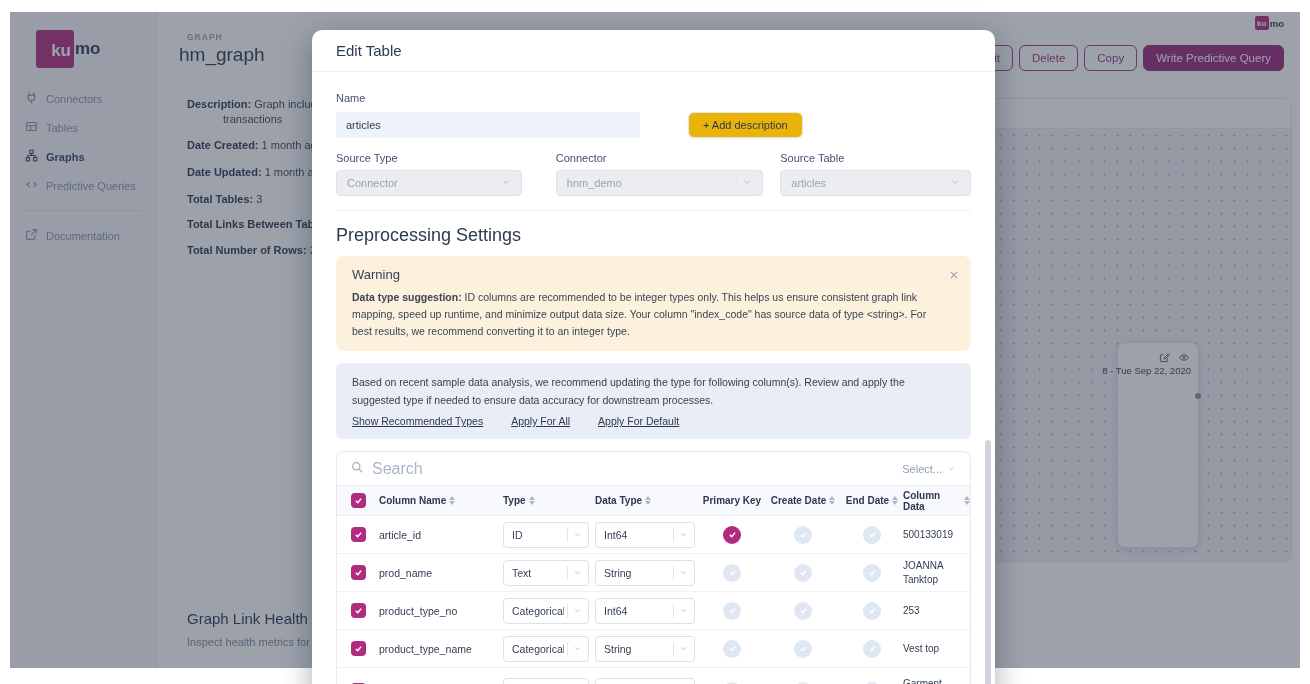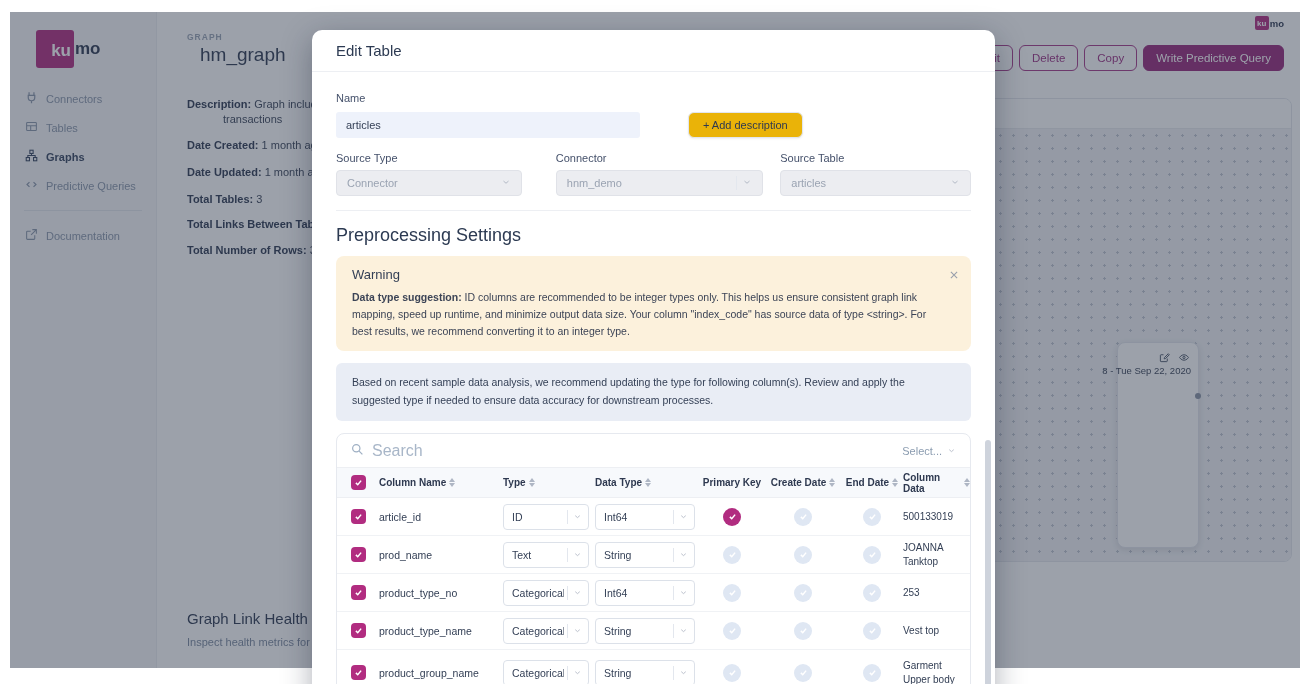--- a/index.html
+++ b/index.html
@@ -21,21 +21,21 @@
   .nav-item { display:flex; align-items:center; gap:8px; padding:7px 0 7px 15px;
               font-size:11px; color:#8b97ab; cursor:pointer; }
   .nav-item.active { color:#36445f; font-weight:bold; }
   .nav-item svg { flex:0 0 auto; }
   .nav-divider { border-top:1px solid #e3e6ec; margin:10px 14px; }
 
   
   .main { position:absolute; left:148px; top:0; right:0; bottom:0; background:#fff; }
   .eyebrow { position:absolute; left:29px; top:20px; font-size:8.5px; letter-spacing:1px;
              color:#9aa5b5; font-weight:bold; }
-  .page-title { position:absolute; left:42px; top:32px; font-size:19px; font-weight:500; color:#2e3a52; }
+  .page-title { position:absolute; left:21px; top:32px; font-size:19px; font-weight:500; color:#2e3a52; }
   .mini-logo { position:absolute; right:16px; top:4px; display:flex; align-items:center; }
   .mini-sq { width:14px; height:14px; background:#b12c80; border-radius:2px; color:#fff;
              font-size:8px; font-weight:bold; display:flex; align-items:center; justify-content:center; }
   .mini-mo { font-size:9.5px; font-weight:bold; color:#2e3a52; margin-left:1px; }
   .actions { position:absolute; right:16px; top:33px; display:flex; gap:6px; }
   .btn-outline { border:1px solid #a63b8b; color:#9c3184; background:transparent; border-radius:6px;
                  padding:6px 12px; font-size:11.5px; font-family:inherit; cursor:pointer; }
   .btn-fill { border:1px solid #97287b; color:#fff; background:#97287b; border-radius:6px;
               padding:6px 12px; font-size:11.5px; font-family:inherit; cursor:pointer; }
 
@@ -332,20 +332,25 @@
           </svg>
       </span>
       <div class="warning-title">Warning</div>
       <div class="warning-text">
         <span class="warning-lead">Data type suggestion:</span><span> ID columns are recommended to be integer types only. This helps us ensure consistent graph link mapping, speed up runtime, and minimize output data size. Your column "index_code" has source data of type &lt;string&gt;. For best results, we recommend converting it to an integer type.</span>
       </div>
     </div>
 
     <div class="info-box">
       <div class="info-text">Based on recent sample data analysis, we recommend updating the type for following column(s). Review and apply the suggested type if needed to ensure data accuracy for downstream processes.</div>
+      <div class="info-links">
+        <span class="info-link">Show Recommended Types</span>
+        <span class="info-link">Apply For All</span>
+        <span class="info-link">Apply For Default</span>
+      </div>
     </div>
 
     <div class="table-card">
       <div class="search-row">
         <span>
           <svg width="13" height="13" viewBox="0 0 16 16" fill="none" stroke="#9fb0c4" stroke-width="1.5">
               <circle cx="6.5" cy="6.5" r="4.5"></circle>
               <path d="m10 10 4 4"></path>
             </svg>
         </span>

